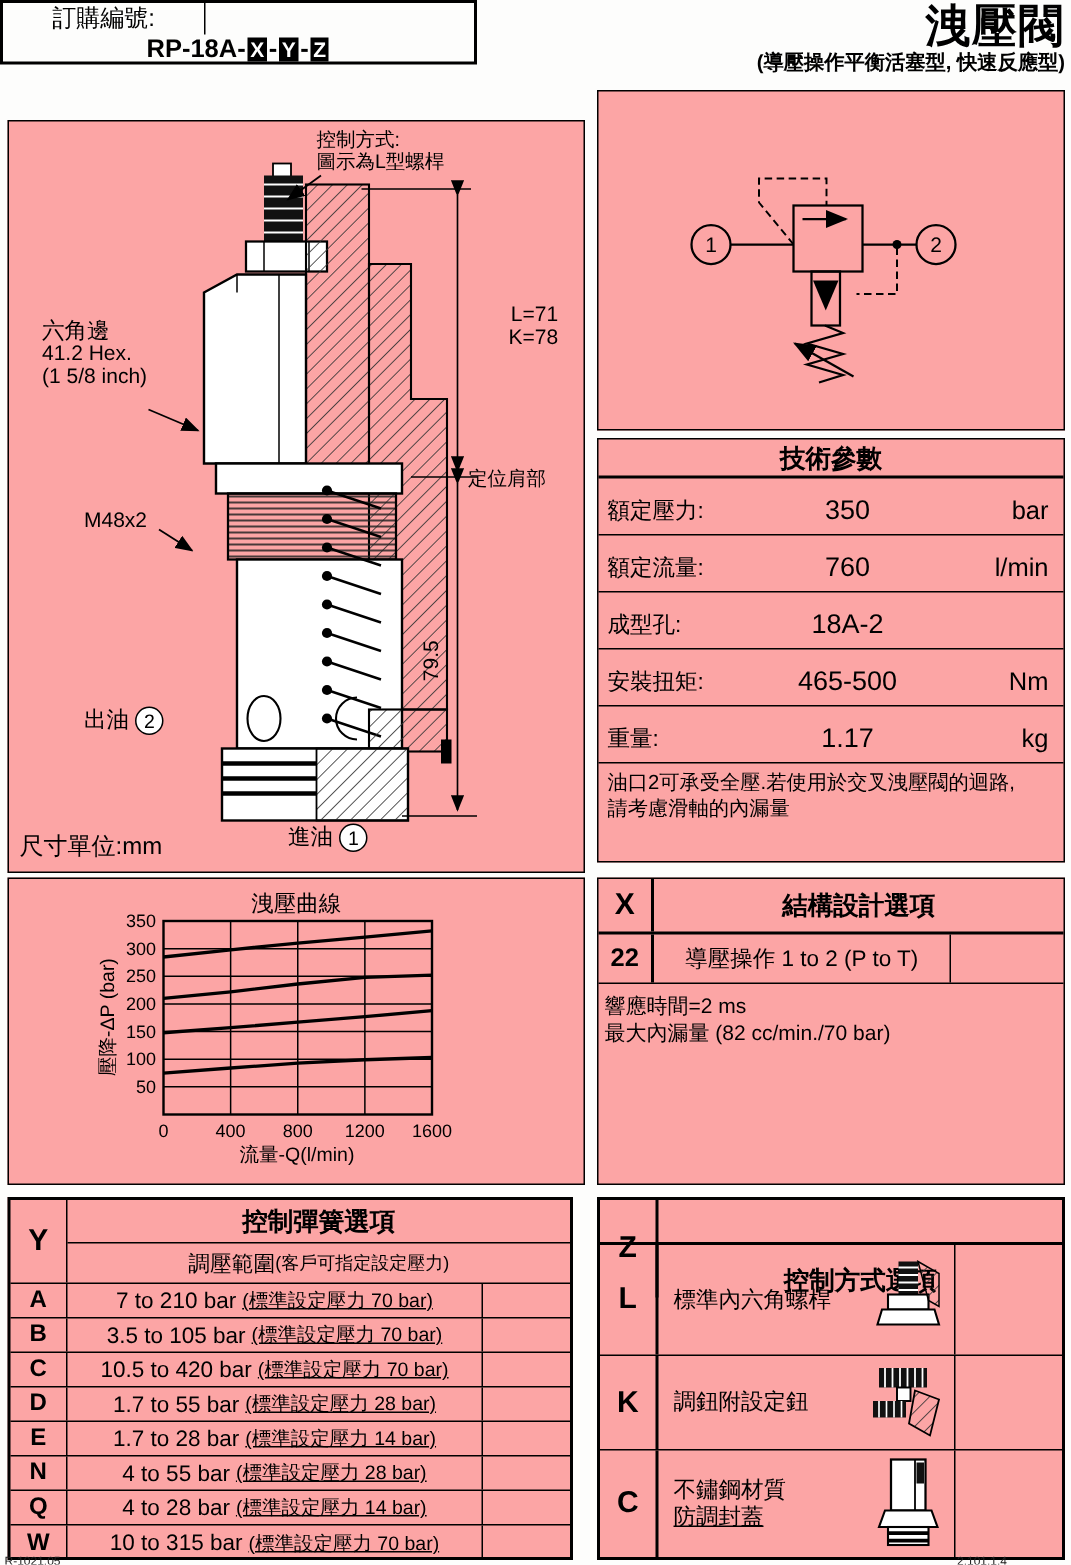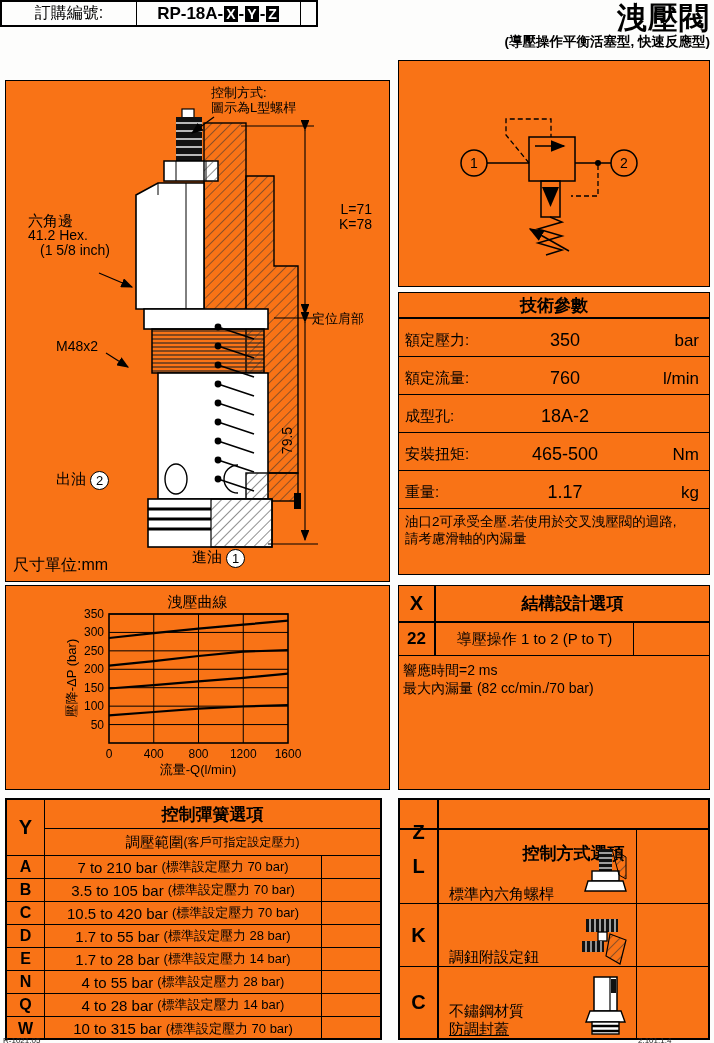--- a/index.html
+++ b/index.html
@@ -2,29 +2,29 @@
 <html><head>
 <meta charset="utf-8">
 <style>
   * { margin:0; padding:0; box-sizing:border-box; }
   html,body { width:714px; height:1043px; }
   body {
     position:relative; overflow:hidden; background:#fdfdfc; color:#000;
     font-family:"Liberation Sans", sans-serif;
   }
   .abs { position:absolute; }
-  .box { position:absolute; border:1.6px solid #000; background:#f97316; }
+  .box { position:absolute; border:1.6px solid #000; background:#fca5a5; }
 
   
   .title-block { right:4px; top:2px; text-align:right; }
   .title-main { font-size:30px; font-weight:bold; letter-spacing:1px; line-height:32px; }
   .title-sub  { font-size:13.5px; font-weight:bold; line-height:15px;margin-left:29px; }
 
   
-  .order-table { left:18px; top:46px; width:318px; height:27px; display:flex; border:2px solid #000; background:#fdfdfc;}
+  .order-table { left:18px; top:46px; width:318px; height:43px; display:flex; border:2px solid #000; background:#fdfdfc;flex-direction:column;}
   .order-label { width:135px; border-right:1.6px solid #000; display:flex; align-items:center; justify-content:center; font-size:16px; }
   .order-value { flex:1; display:flex; align-items:center; justify-content:center; font-weight:bold; font-size:17px; }
   .order-empty { width:16px; border-left:1.6px solid #000; }
   .badge { display:inline-block; background:#000; color:#fff; font-weight:bold; font-size:14px; line-height:16px; padding:0 2px; margin:0 1px; }
 
   
   .dlabel { position:absolute; font-size:13px; line-height:15px; white-space:nowrap; }
   .circnum { display:inline-block; width:19px; height:19px; border:1.5px solid #000; border-radius:50%;
              text-align:center; font-size:13px; line-height:17px; vertical-align:middle; background:#fff; }
 
@@ -61,30 +61,30 @@
   .y-code { width:38px; border-right:1.8px solid #000; display:flex; align-items:center; justify-content:center; font-weight:bold; font-size:20px; }
   .y-right { flex:1; display:flex; flex-direction:column; }
   .y-title { height:29px; border-bottom:1.4px solid #000; display:flex; align-items:center; justify-content:center; font-weight:bold; font-size:17px; }
   .y-sub   { flex:1; display:flex; align-items:center; justify-content:center; font-size:14.5px; }
   .y-sub .paren { font-size:12px; }
   .y-row { display:grid; grid-template-columns:38px 277px 1fr; height:23px; border-bottom:1.6px solid #000; }
   .y-row:last-child { border-bottom:none; }
   .y-row > div { display:flex; align-items:center; justify-content:center; }
   .y-row-code { border-right:1.8px solid #000; font-weight:bold; font-size:16px; }
   .y-row-text { font-size:15px; border-right:1.6px solid #000; gap:4px; white-space:nowrap; }
-  .y-row-text .paren { font-size:13px; }
+  .y-row-text .paren { font-size:13px;text-decoration:underline; }
 
   
   .z-head { display:grid; grid-template-columns:39px 1fr; height:30px; border-bottom:2px solid #000; }
   .z-code { border-right:2px solid #000; display:flex; align-items:center; justify-content:center; font-weight:bold; font-size:20px; }
   .z-title{ display:flex; align-items:center; justify-content:center; font-weight:bold; font-size:17px;margin-top:42px; }
   .z-row { display:grid; grid-template-columns:39px 198px 1fr; border-bottom:1.6px solid #000; }
   .z-row:last-child { border-bottom:none; }
   .z-row-code { border-right:2px solid #000; display:flex; align-items:center; justify-content:center; font-weight:bold; font-size:20px; }
-  .z-row-mid { border-right:1.6px solid #000; display:flex; align-items:flex-end; justify-content:space-between; padding:0 8px 0 10px; }
+  .z-row-mid { border-right:1.6px solid #000; display:flex; align-items:center; justify-content:space-between; padding:0 8px 0 10px; }
   .z-label { font-size:15px; line-height:18px; }
 
   .footer-txt { position:absolute; font-size:8px; color:#222; }
 </style>
 </head>
 <body>
 
 <div class="abs title-block">
   <div class="title-main">洩壓閥</div>
   <div class="title-sub">(導壓操作平衡活塞型, 快速反應型)</div>
@@ -195,21 +195,21 @@
     </g>
   </svg>
   
   <div class="dlabel" style="left:205px; top:4px;">
     <div>控制方式:</div>
     <div>圖示為L型螺桿</div>
   </div>
   <div class="dlabel" style="left:22px; top:132px;">
     <div style="font-size:15px;">六角邊</div>
     <div style="font-size:14px;">41.2 Hex.</div>
-    <div style="font-size:14px;margin-left:12px;">(1 5/8 inch)</div>
+    <div style="font-size:14px;">(1 5/8 inch)</div>
   </div>
   <div class="dlabel" style="left:50px; top:258px; font-size:14px;">M48x2</div>
   <div class="dlabel" style="left:333px; top:121px; font-size:14px;text-align:right;">
     <div>L=71</div>
     <div>K=78</div>
   </div>
   <div class="dlabel" style="left:306px; top:230px;">定位肩部</div>
   <div class="dlabel" style="left:268px; top:352px; font-size:14px; transform:rotate(-90deg);">79.5</div>
   <div class="dlabel" style="left:50px; top:390px; font-size:15px;">
     <span>出油</span>

